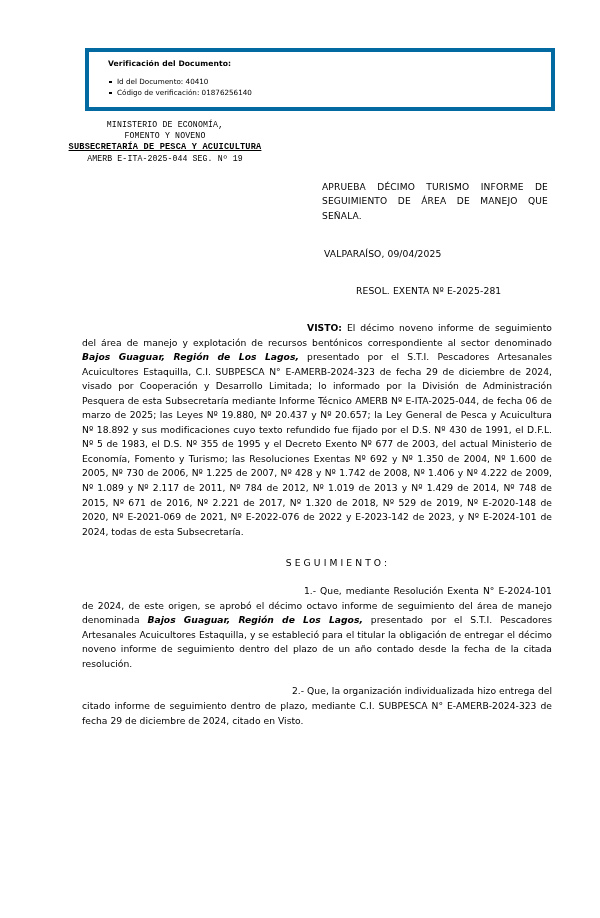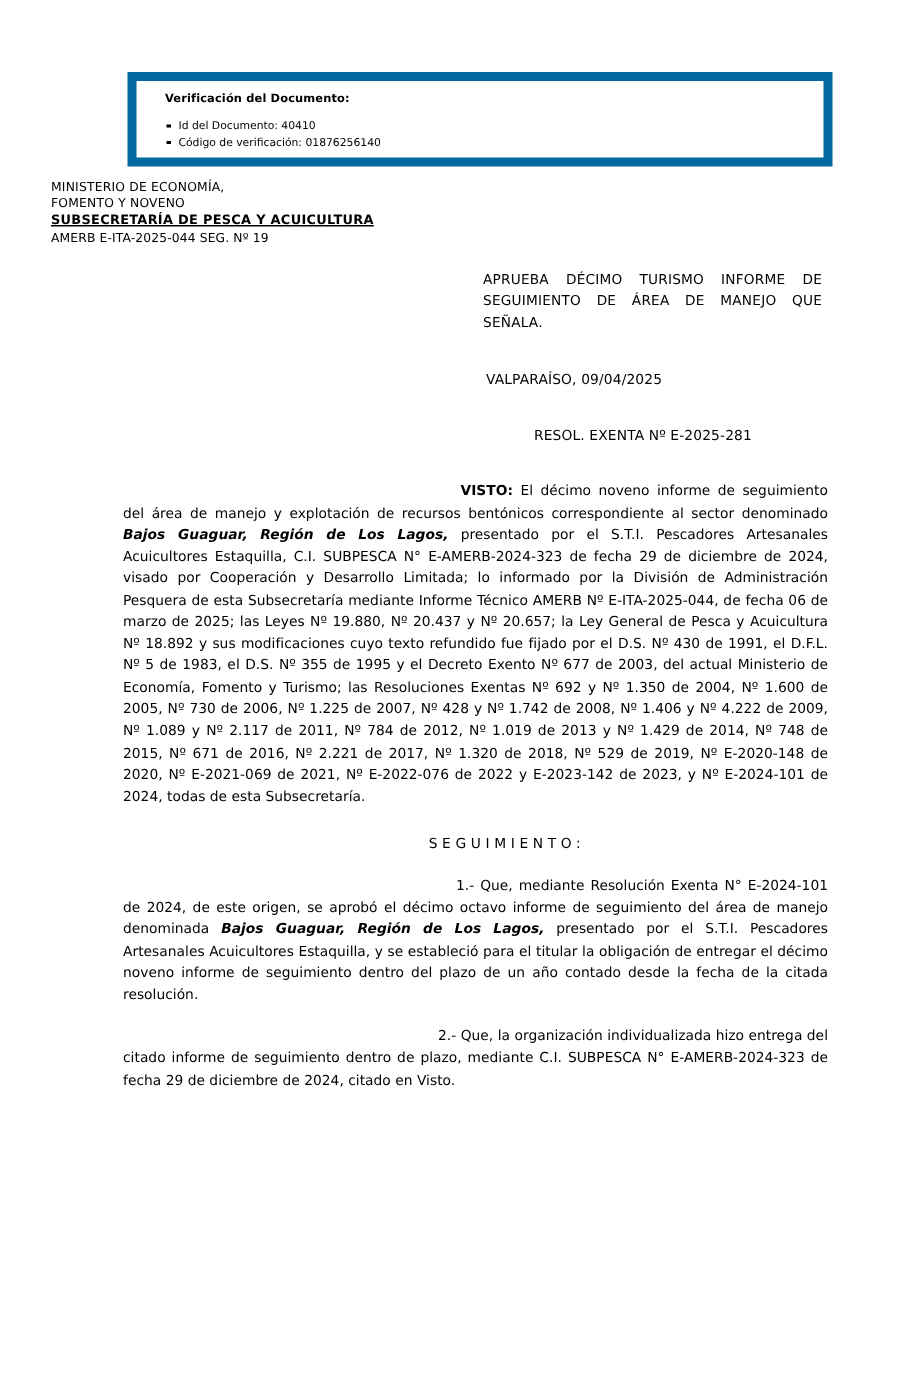--- a/index.html
+++ b/index.html
@@ -22,21 +22,21 @@
     background: #ffffff;
   }
 
   
   .verif-box {
     position: absolute;
     left: 85px;
     top: 48px;
     width: 470px;
     height: 63px;
-    border: 6px solid #0369a1;
+    border: 4px solid #0369a1;
     box-sizing: border-box;
     background: #ffffff;
   }
   .verif-title {
     position: absolute;
     left: 19px;
     top: 7px;
     font-size: 7.6px;
     font-weight: bold;
     letter-spacing: 0.1px;
@@ -66,23 +66,25 @@
     height: 2.6px;
     background: #000;
   }
 
   
   .min-head {
     position: absolute;
     left: 34px;
     top: 119px;
     width: 262px;
+    text-align: center;
     font-size: 8.2px;
     line-height: 11.4px;
     letter-spacing: 0.15px;
+    font-family: Liberation Mono, monospace;
   }
   .min-head .sub {
     font-weight: bold;
     text-decoration: underline;
     letter-spacing: 0.2px;
     font-size: 8.6px;
   }
   .min-head .amerb {
     letter-spacing: 0.1px;
   }

